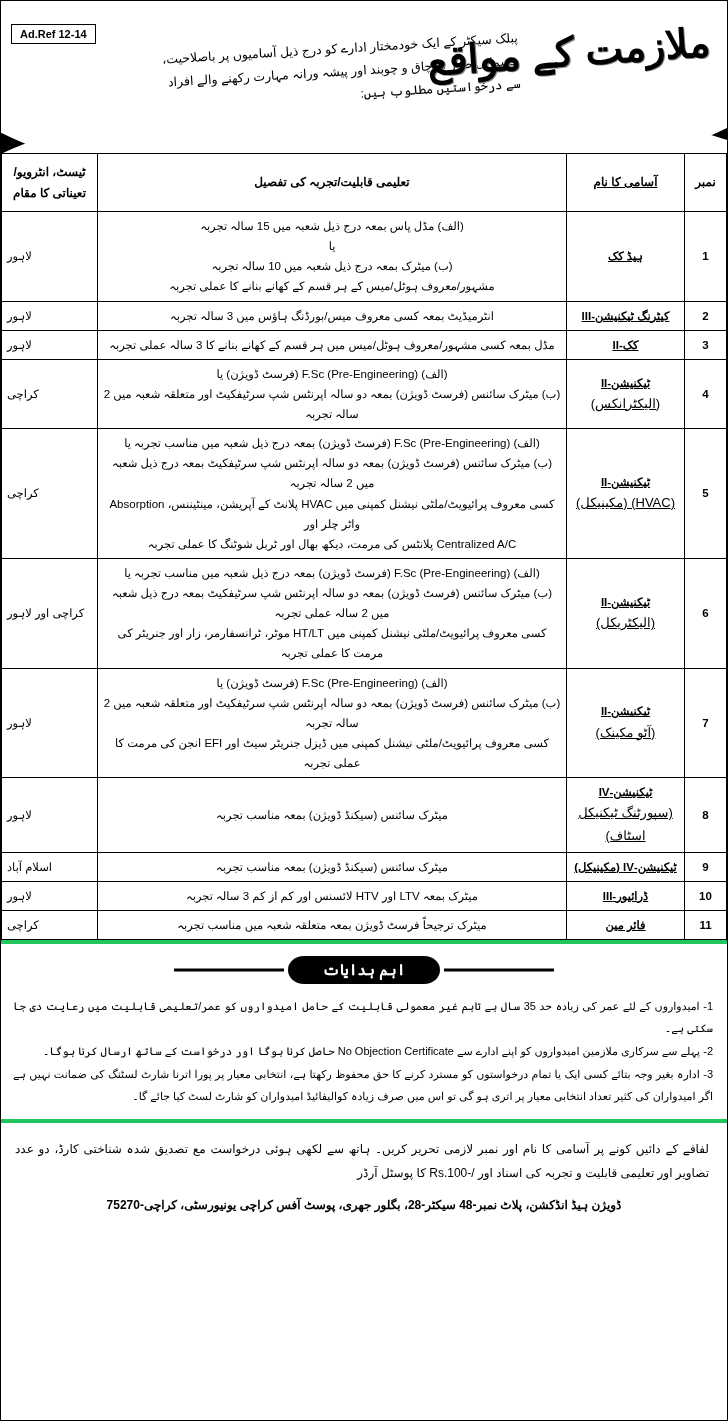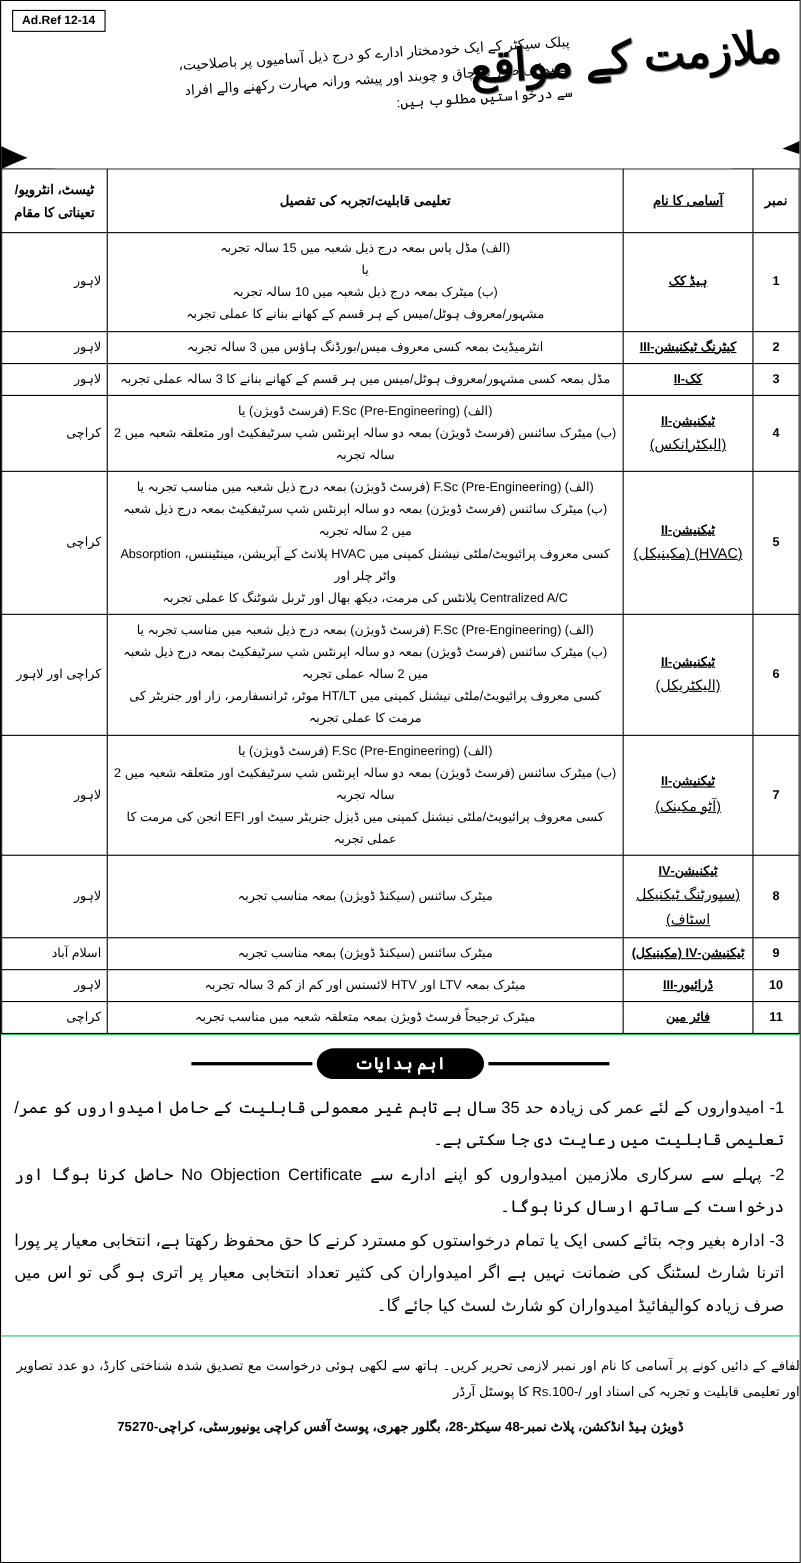--- a/index.html
+++ b/index.html
@@ -41,21 +41,21 @@
     position: absolute;
     left: -60px;
     top: 92px;
     width: 900px;
     height: 260px;
     background: #ffffff;
     border-radius: 55% 60% 0 0;
   }
   .adref {
     position: absolute;
-    left: 10px; top: 8px;
+    left: 10px; top: 23px;
     border: 1px solid #000;
     background: #fff;
     font-size: 11px;
     font-weight: bold;
     padding: 3px 8px;
     z-index: 5;
   }
   .title-main {
     position: absolute;
     right: 18px;
@@ -103,28 +103,28 @@
   table.jobs thead th {
     background: #ffffff;
     font-weight: bold;
     font-size: 12px;
     height: 58px;
     text-align: center;
   }
   .col-num   { width: 42px;  text-align: center; }
   .col-post  { width: 118px; text-align: center; font-weight: bold; text-decoration: underline; }
   .col-qual  { width: auto;  text-align: center; }
-  .col-place { width: 96px;  text-align: right; }
+  .col-place { width: 96px;  text-align: left; }
   td.col-num { font-weight: bold; font-size: 13px; }
   .qline { display: block; }
   .post-sub { display: block; font-size: 13px; font-weight: normal; }
 
   
   .section {
-    border-top: 1px solid #22c55e;
+    border-top: 4px solid #22c55e;
     padding: 10px 0 4px;
   }
   .banner-wrap {
     display: flex;
     align-items: center;
     justify-content: center;
     padding: 2px 0 8px;
   }
   .banner {
     background: #000;
@@ -148,30 +148,30 @@
   .banner::before { right: 100%; margin-right: 4px; }
   .banner::after  { left: 100%;  margin-left: 4px; }
 
   ol.notes, .notes-list {
     direction: rtl;
     margin: 4px 12px 8px 12px;
     padding: 0;
     list-style: none;
   }
   .notes-list li {
-    font-size: 15px;
+    font-size: 11px;
     line-height: 1.95;
     text-align: justify;
     margin-bottom: 2px;
     padding-right: 2px;
   }
 
   .apply-body {
     direction: rtl;
-    margin: 4px 0 6px 14px;
+    margin: 4px 18px 6px 14px;
     font-size: 12px;
     line-height: 2.0;
     text-align: justify;
   }
   .apply-body p { margin: 0 0 2px 0; }
   .center { text-align: center; }
   .addr {
     direction: rtl;
     text-align: center;
     font-size: 12px;

